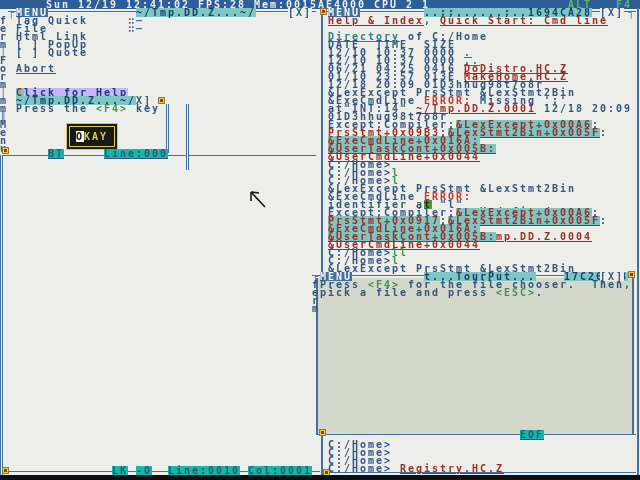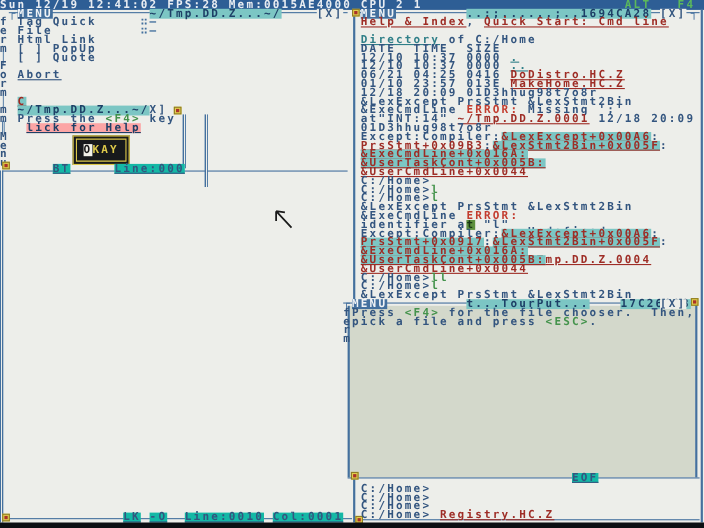--- a/index.html
+++ b/index.html
@@ -1,29 +1,29 @@
 <!DOCTYPE html>
 <html><head>
 <meta charset="utf-8">
 <style>
   html,body{margin:0;padding:0;background:#444;}
   #screen{position:relative;width:640px;height:480px;margin:0 auto;overflow:hidden;
           background:#edeeea;font-family:"DejaVu Sans Mono",monospace;}
   .seg{position:absolute;white-space:pre;font-weight:bold;font-size:10px;line-height:9px;
        letter-spacing:1.98px;color:#33557f;}
-  .tb{color:#e9edf2;}
+  .tb{color:#e9edf2;margin-left:46px;}
   .tbg{color:#5cb85c;}
   .b{color:#33557f;}
   .bd{color:#44709e;}
   .bu{color:#33557f;text-decoration:underline;}
   .bp{color:#33557f;background:#14b8a6;text-decoration:underline;}
   .wt{background:#44709e;color:#f0f3f6;}
   .wx{color:#33557f;background:#edeeea;}
   .cyt{background:#7cc6c4;color:#1d3f66;}
-  .cyu{background:#fca5a5;color:#1d3f66;text-decoration:underline;margin-top:24px;}
+  .cyu{background:#c4b5fd;color:#1d3f66;text-decoration:underline;}
   .hotcy{background:#7cc6c4;color:#a02820;text-decoration:underline;}
   .l{color:#9e2d26;text-decoration:underline;}
   .lcy{color:#9e2d26;background:#7cc6c4;text-decoration:underline;}
   .err{color:#c33c2e;}
   .g{color:#44934c;}
   .gc{background:#5c8f3c;color:#173512;}
   .tl{color:#2f7f88;text-decoration:underline;}
   .rect,.vl,.vd,.hl{position:absolute;}
   .vl{width:2px;background:#44709e;}
   .vd{width:3px;background:linear-gradient(90deg,#44709e 1px,#edeeea 1px,#edeeea 2px,#44709e 2px);}

